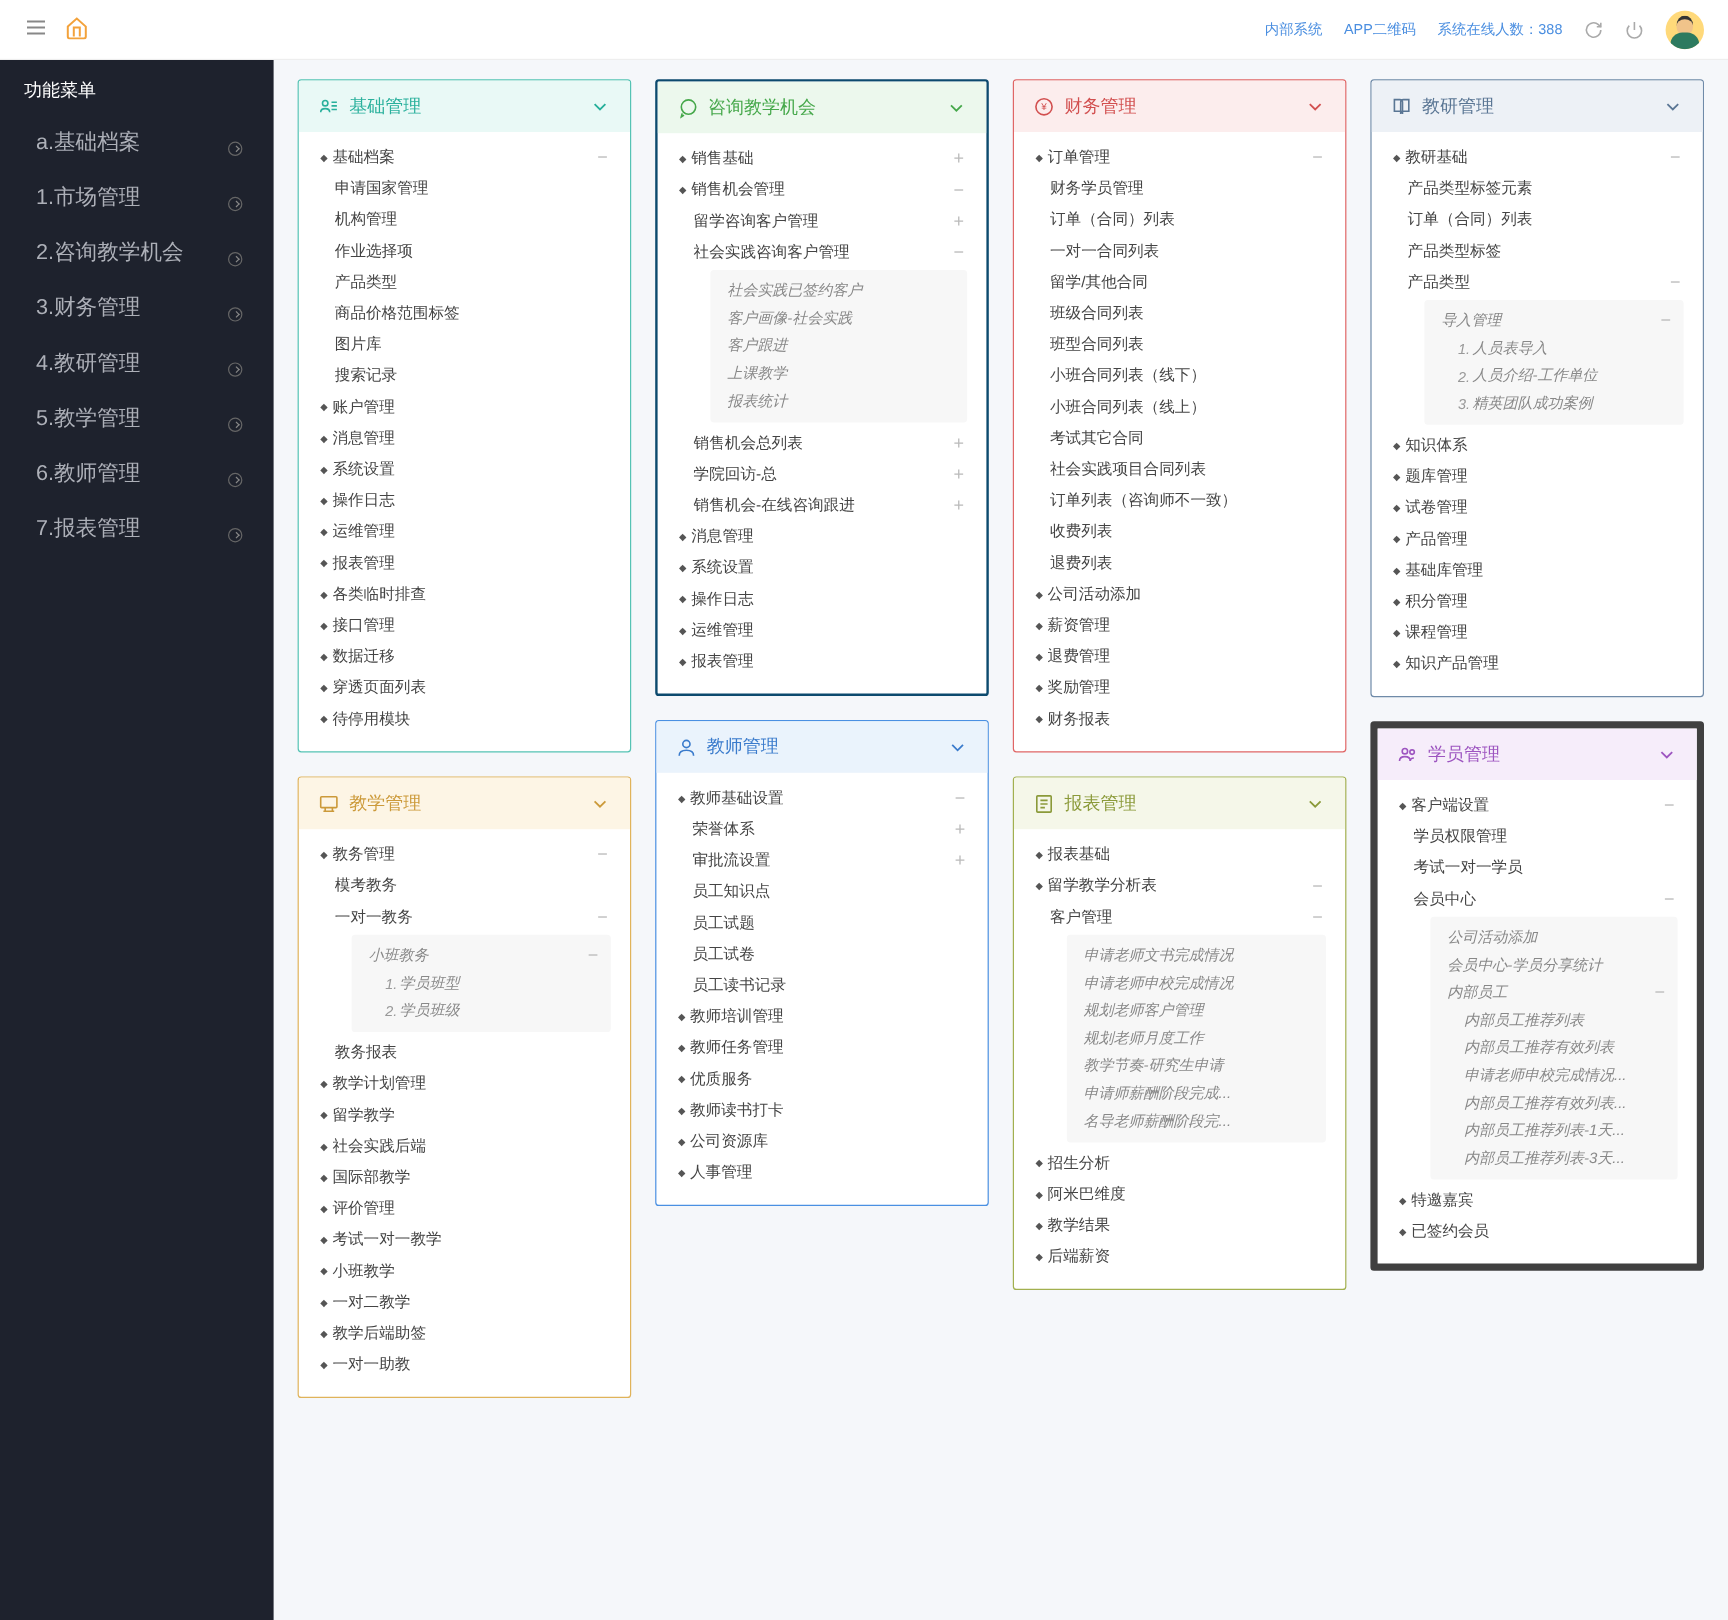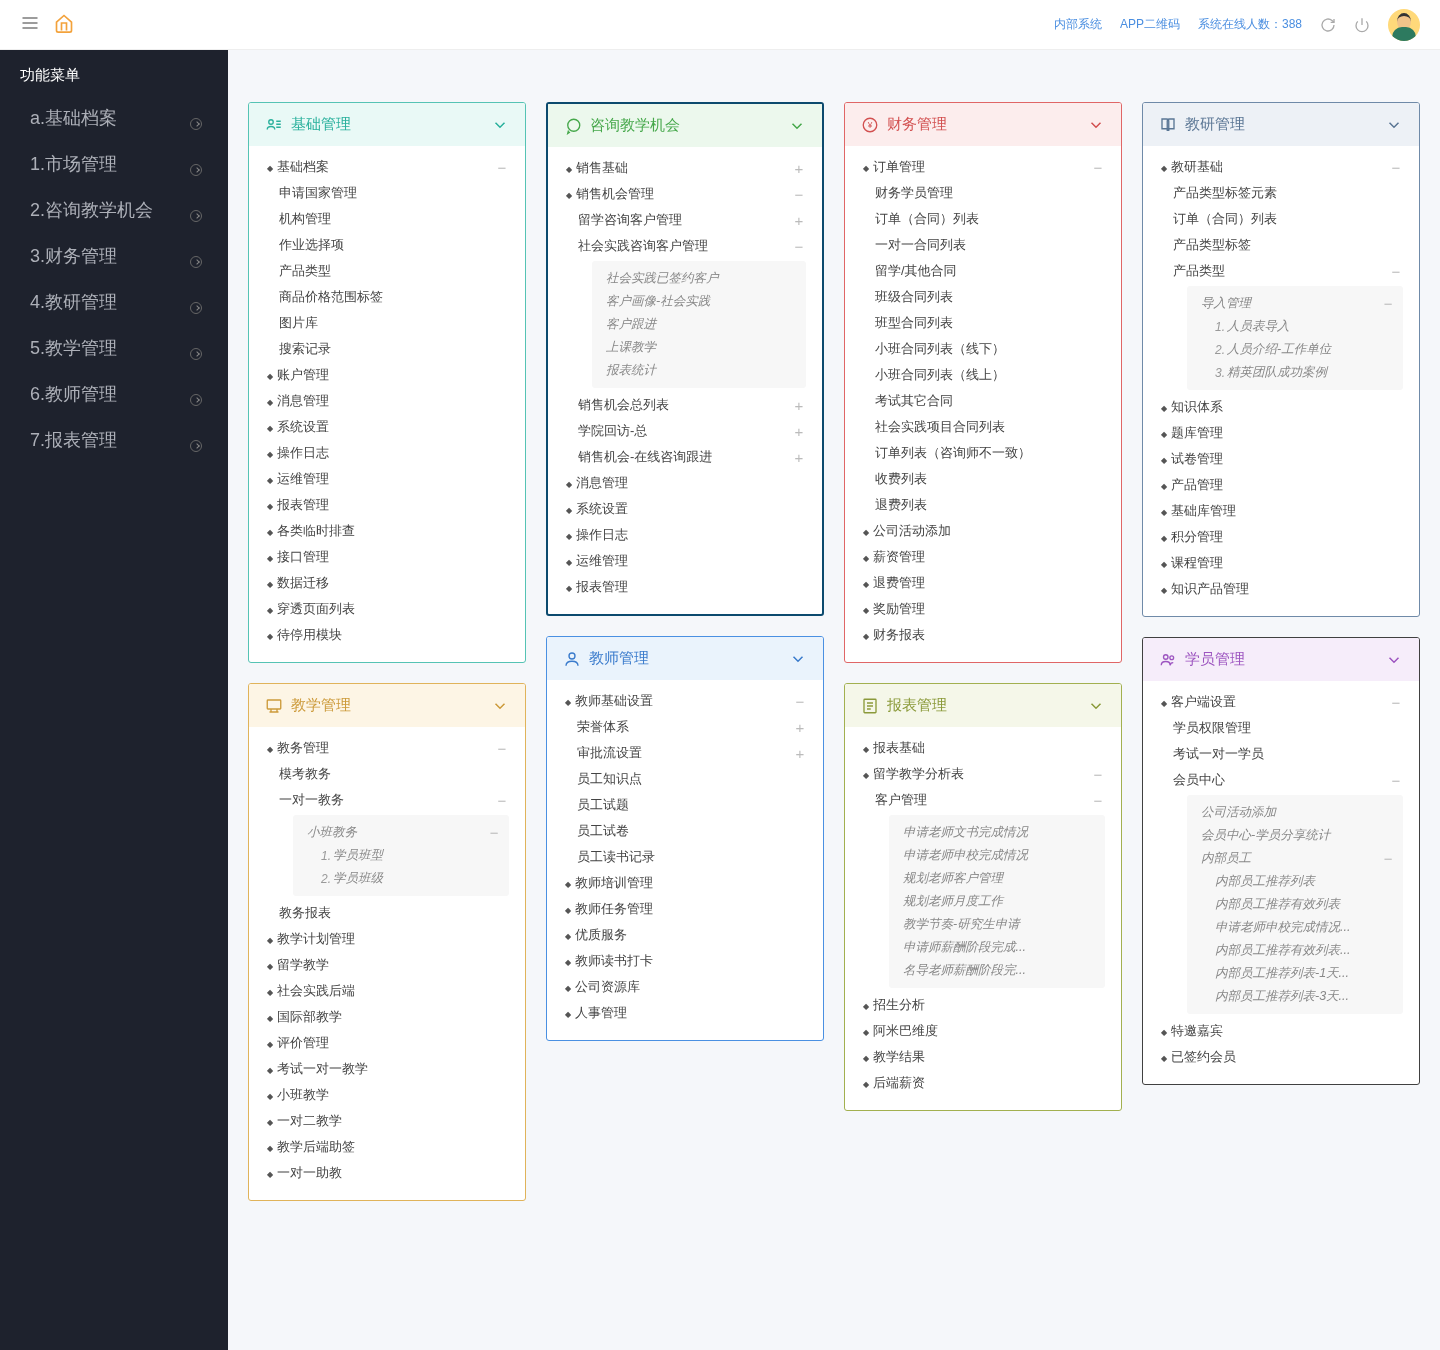--- a/index.html
+++ b/index.html
@@ -19,21 +19,21 @@
 .avatar::before { content: ""; position: absolute; top: 4px; left: 9px; width: 14px; height: 14px; background: #f0c38a; border-radius: 50%; border-top: 3px solid #333; }
 
 .layout { display: flex; }
 .sidebar { width: 228px; background: #1e222d; color: #adb0b8; min-height: calc(100vh - 50px); padding-top: 0; }
 .sidebar-title { font-size: 15px; color: #fff; padding: 16px 20px 10px; font-weight: 400; }
 .sidebar-item { display: flex; align-items: flex-end; justify-content: space-between; padding: 11px 26px 11px 30px; font-size: 18px; cursor: pointer; }
 .sidebar-chev { width: 12px; height: 12px; border: 1.5px solid #666; border-radius: 50%; position: relative; flex-shrink: 0; }
 .sidebar-chev::after { content: ""; position: absolute; left: 3.5px; top: 3px; width: 3px; height: 3px; border-right: 1px solid #888; border-bottom: 1px solid #888; transform: rotate(-45deg); }
 
 .content { flex: 1; padding: 16px 20px; display: flex; gap: 20px; align-items: flex-start; }
-.column { flex: 1; display: flex; flex-direction: column; gap: 20px; min-width: 0; margin-top: 36px; }
+.column { flex: 1; display: flex; flex-direction: column; gap: 20px; min-width: 0; }
 
 .card { background: #fff; border-radius: 3px; overflow: hidden; }
 .card-header { display: flex; align-items: center; padding: 12px 16px; font-size: 15px; font-weight: 500; position: relative; }
 .card-header .title-icon { width: 18px; height: 18px; margin-right: 8px; display: inline-flex; }
 .card-header .title-icon svg { width: 18px; height: 18px; fill: none; }
 .card-header .chev { margin-left: auto; width: 18px; height: 18px; }
 .card-header .chev svg { stroke: currentColor; }
 .card-body { padding: 8px 16px 14px; }
 
 .c-teal { border: 1px solid #55c3b4; }
@@ -43,21 +43,21 @@
 .c-green { border: 2px solid #0c4a6e; }
 .c-green .card-header { background: #ecf8ed; color: #46a84b; }
 .c-blue { border: 1px solid #4a90e2; }
 .c-blue .card-header { background: #eaf3fc; color: #3a7bcc; }
 .c-red { border: 1px solid #e06666; }
 .c-red .card-header { background: #fceded; color: #d25050; }
 .c-olive { border: 1px solid #a2b04f; }
 .c-olive .card-header { background: #f5f7e9; color: #8b9a3a; }
 .c-slate { border: 1px solid #6f8aa8; }
 .c-slate .card-header { background: #edf1f6; color: #5a7694; }
-.c-purple { border: 1px solid #404040; }
+.c-purple { border: 6px solid #404040; }
 .c-purple .card-header { background: #f6edfa; color: #9d55c0; }
 
 .tree ul { list-style: none; }
 .tree > ul { padding: 0; }
 .tree li.node { margin: 0; }
 .tree .row { display: flex; align-items: center; padding: 4px 0; font-size: 13px; color: #444; cursor: pointer; min-height: 22px; }
 .tree .bullet { width: 10px; text-align: center; color: #666; font-size: 11px; margin-right: 2px; }
 .tree .bullet.lozenge::before { content: "◆"; font-size: 8px; color: #555; }
 .tree .label { flex: 1; white-space: nowrap; overflow: hidden; text-overflow: ellipsis; }
 .tree .toggle { color: #bbb; font-size: 15px; font-weight: 300; width: 14px; text-align: center; cursor: pointer; line-height: 1; }

